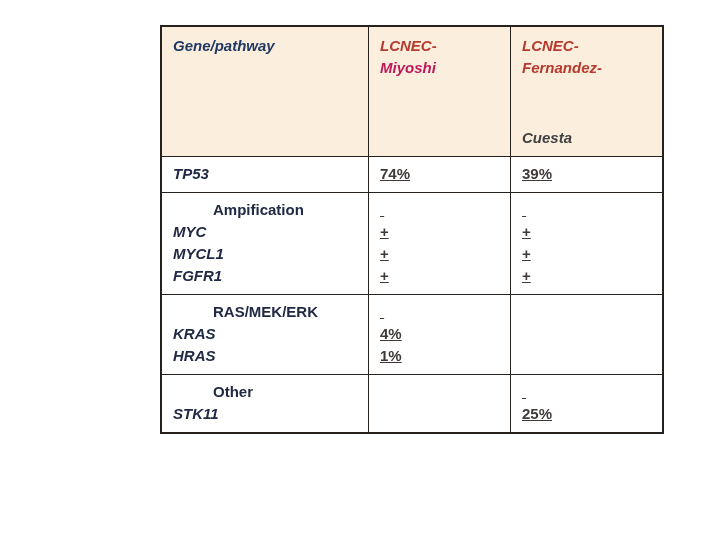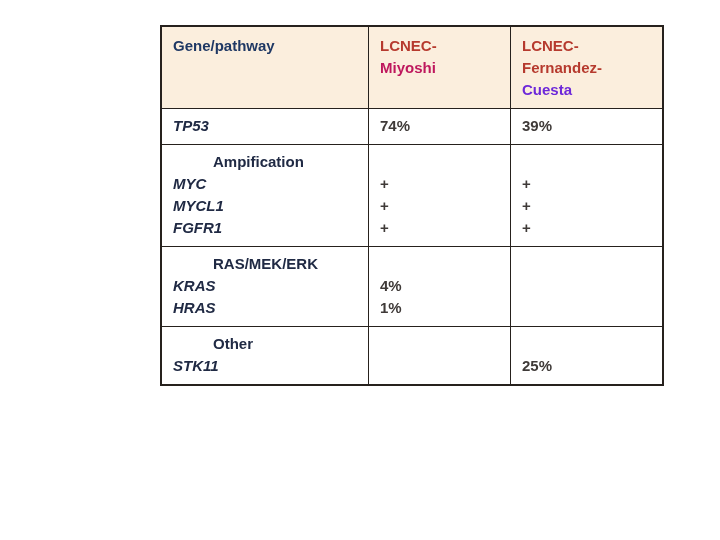--- a/index.html
+++ b/index.html
@@ -24,50 +24,51 @@
   th,td{
     border:1px solid var(--border-color);
     vertical-align:top;
     text-align:left;
     padding:6px 10px 7px 11px;
   }
   th{
     background:var(--header-bg);
     font-weight:700;
     padding-top:8px;
+    font-style:italic;
   }
   .line{
     line-height:22px;
     font-size:15px;
     white-space:nowrap;
     color:var(--label-color);
   }
   .line.bold{font-weight:700;margin-left:40px;}
   .line.italic{font-style:italic;font-weight:600;}
-  .line.value{font-weight:600;color:var(--value-color);}
+  .line.value{font-weight:600;color:var(--value-color);text-decoration:underline;}
   th .line{font-weight:700;}
 </style>
 </head>
 <body>
 
 <div class="slide">
   <table class="gene-table">
     <thead>
       <tr>
           <th style="width: 185px;">
             <div class="line" style="color: rgb(31, 56, 100);">Gene/pathway</div>
           </th>
           <th style="width: 120px;">
             <div class="line" style="color: rgb(182, 58, 46);">LCNEC-</div>
             <div class="line" style="color: #be185d;">Miyoshi</div>
           </th>
           <th style="width: 130px;">
             <div class="line" style="color: rgb(182, 58, 46);">LCNEC-</div>
             <div class="line" style="color: rgb(182, 58, 46);">Fernandez-</div>
-            <div class="line" style="color: #6d28d9;">Cuesta</div>
+            <div class="line" style="color: #404040; margin-top: 48px;">Cuesta</div>
           </th>
         </tr>
     </thead>
     <tbody>
         <tr>
           <td>
             <div class="line italic">TP53</div>
           </td>
           <td>
             <div class="line value">74%</div>

